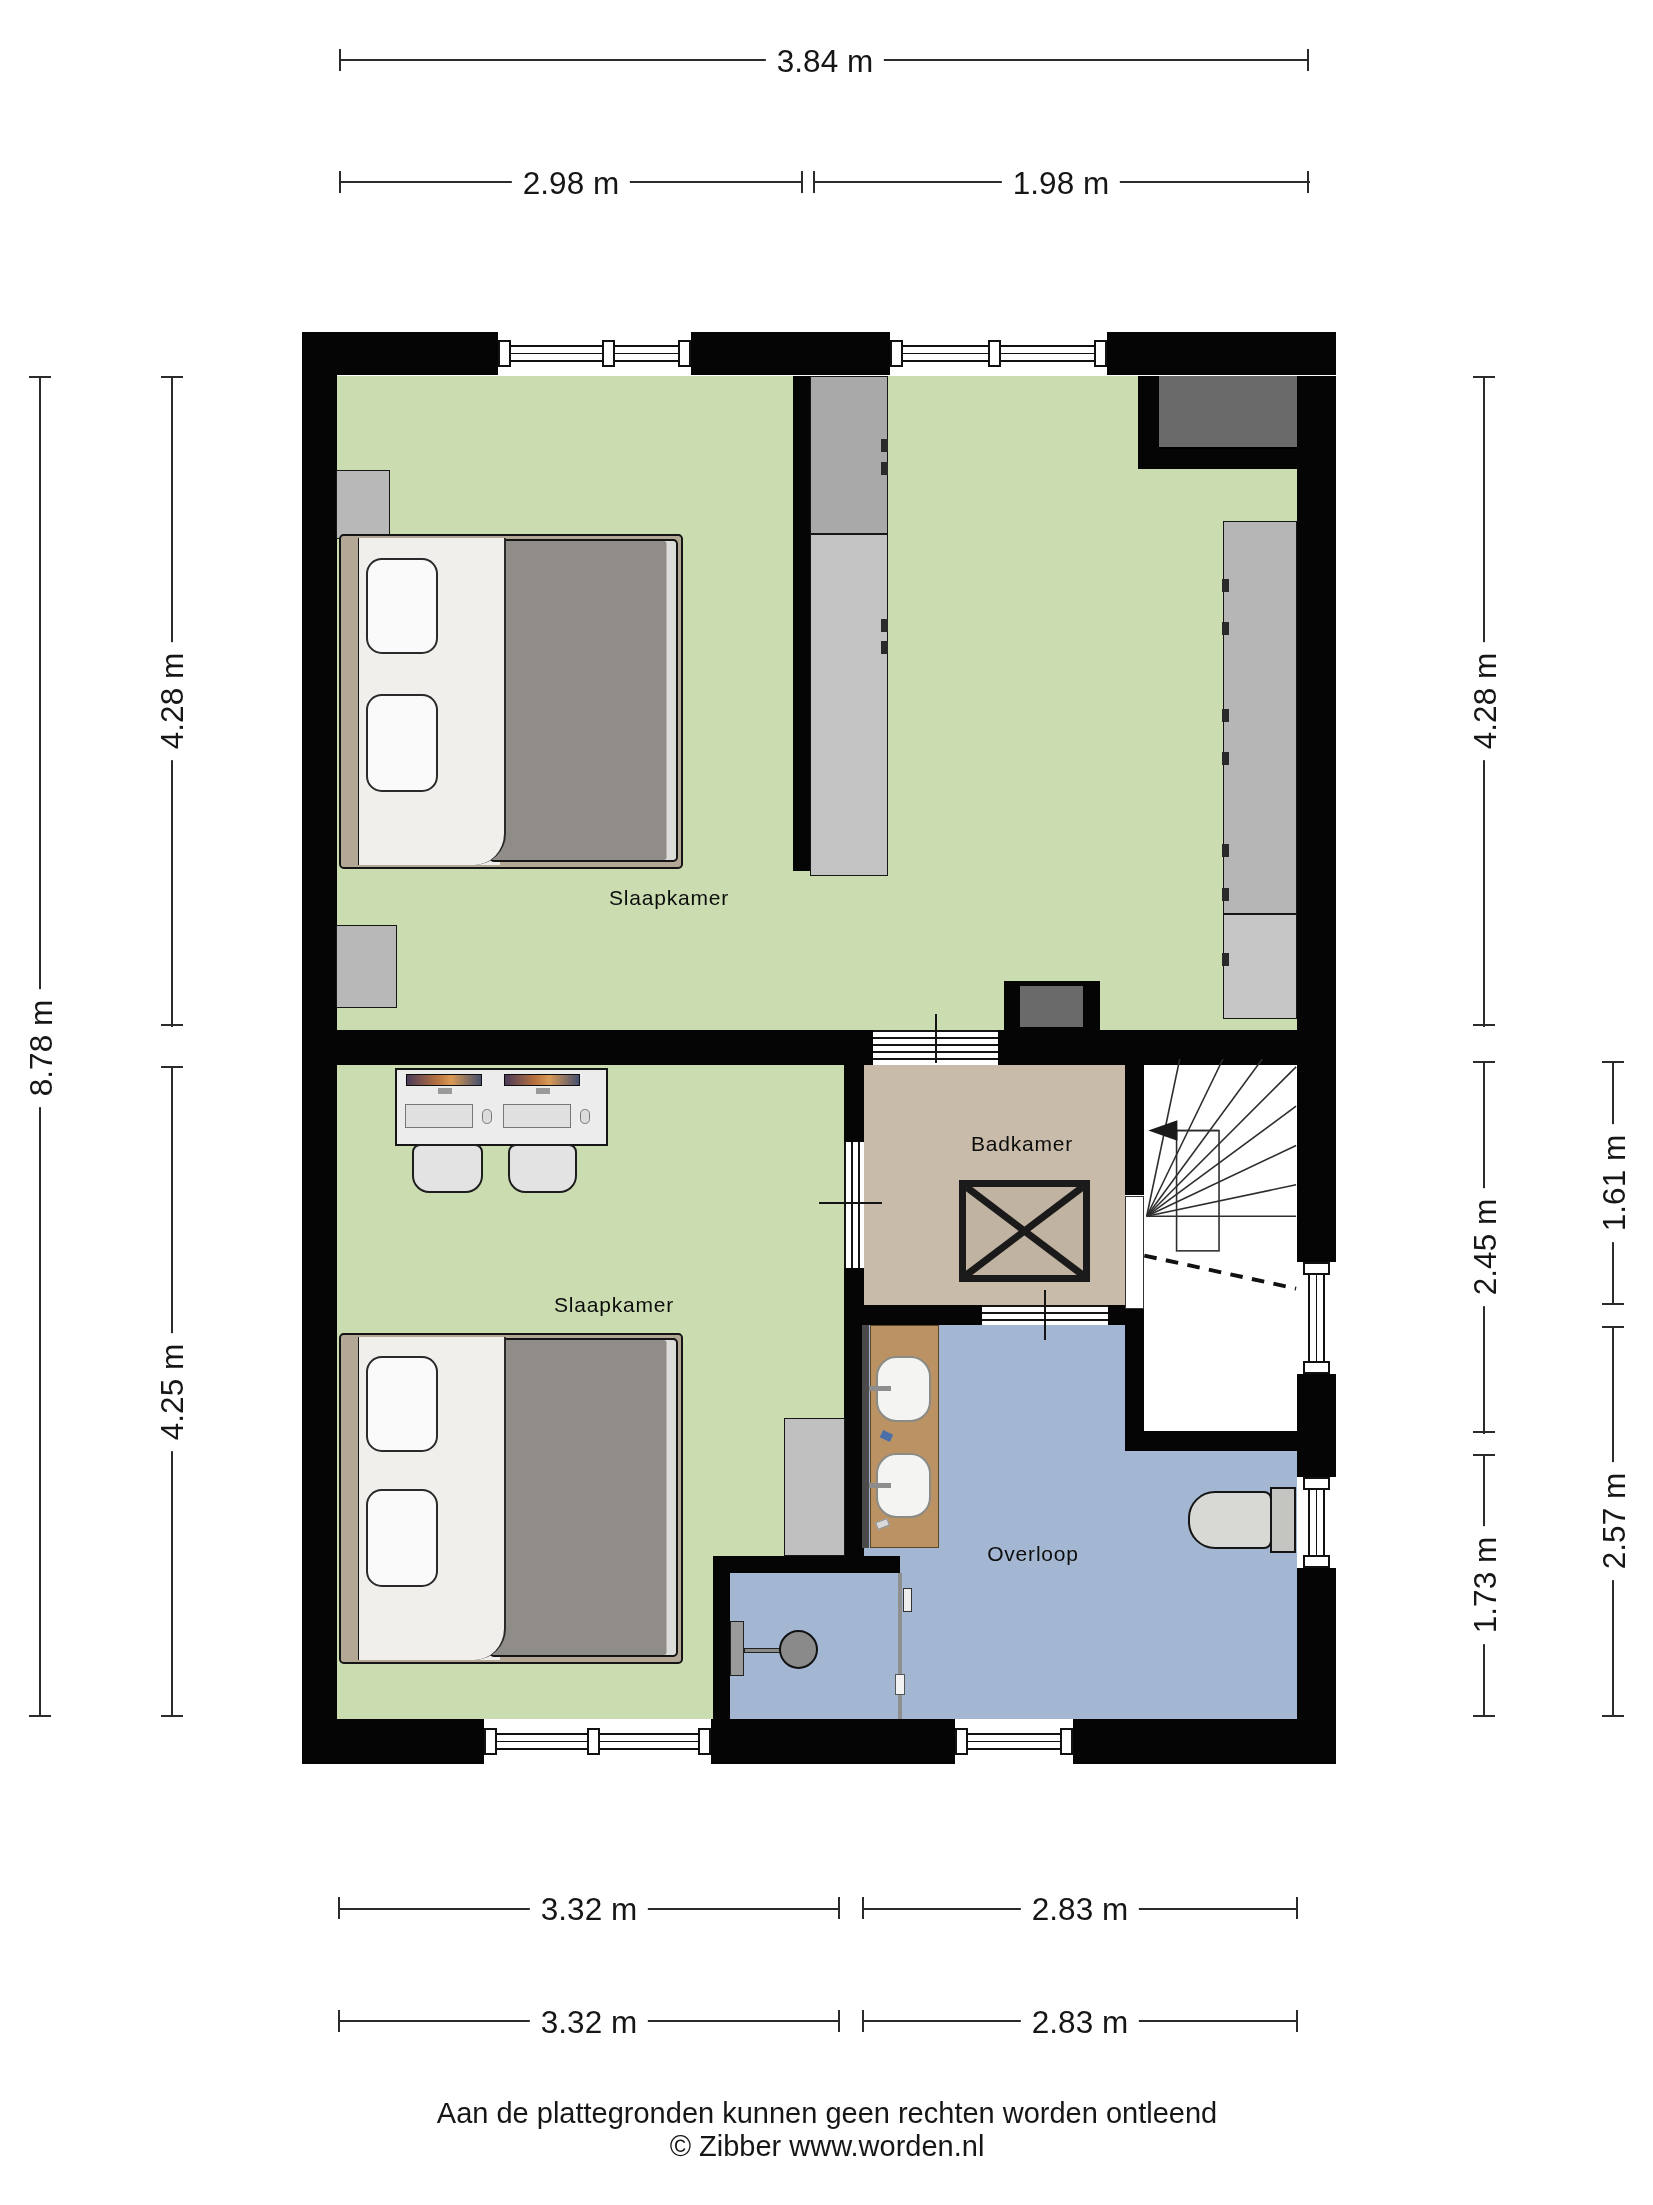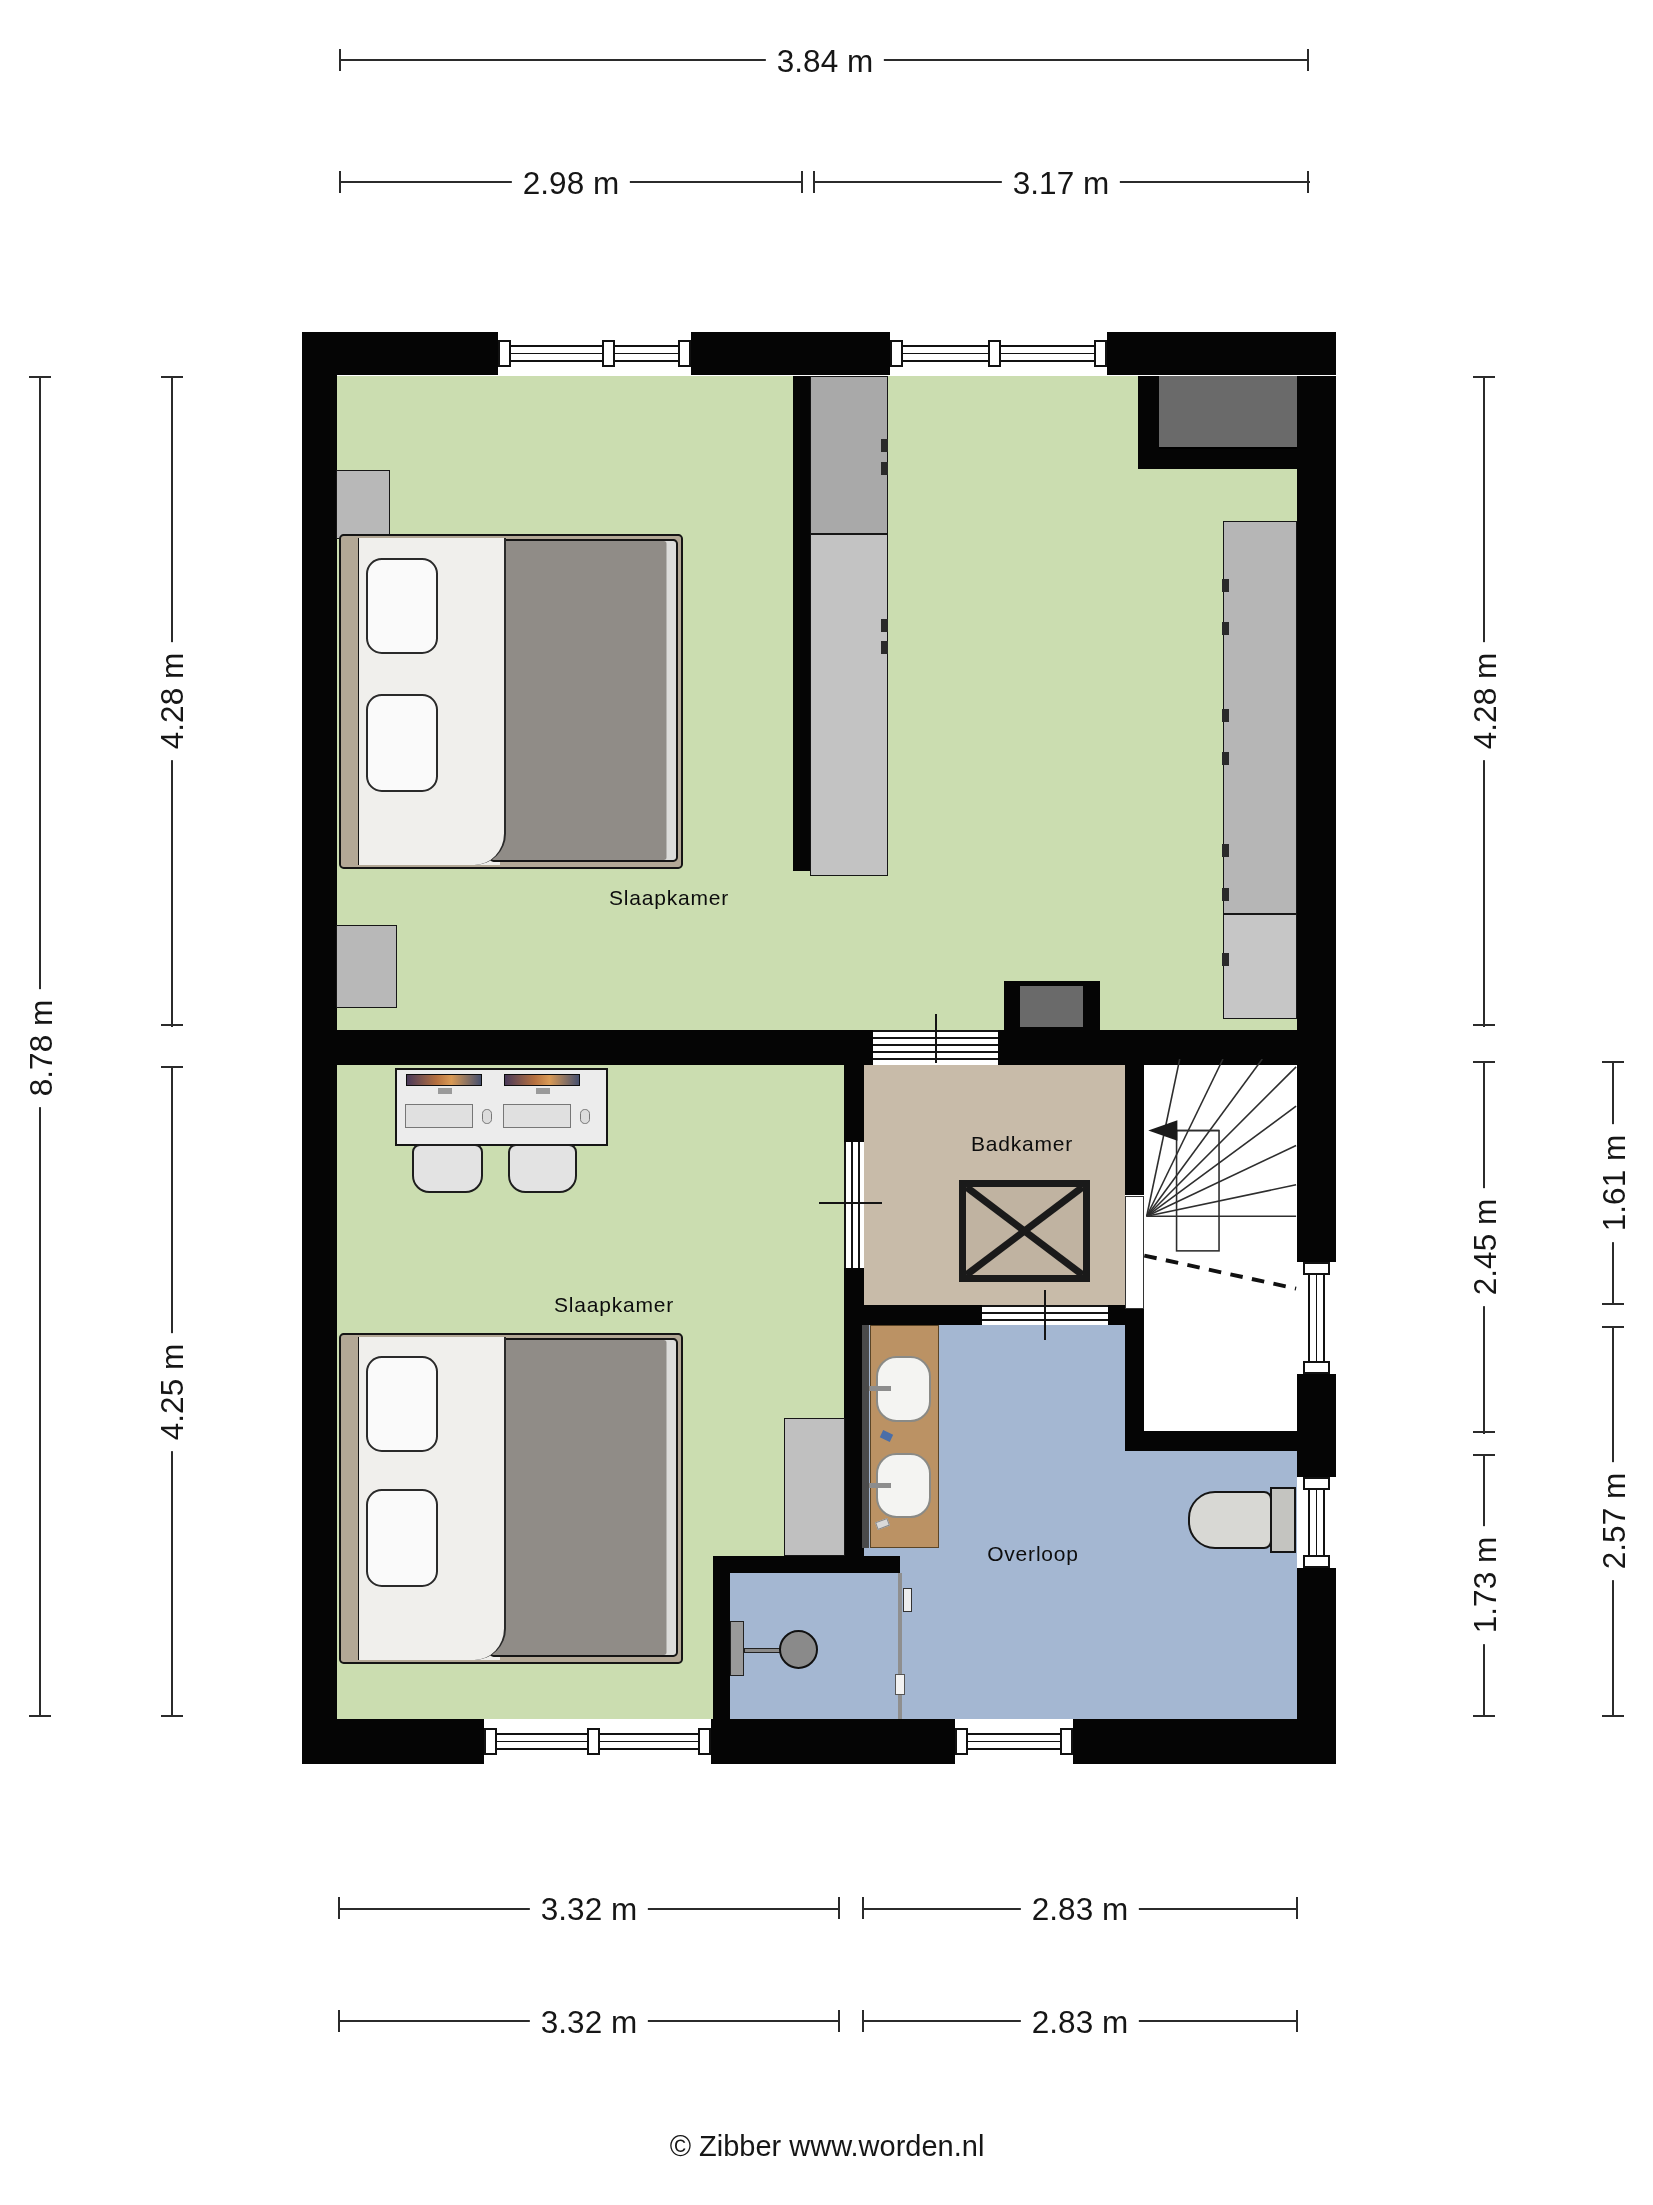--- a/index.html
+++ b/index.html
@@ -235,21 +235,21 @@
   <div class="dim-label" style="left:825px;top:61px;">3.84 m</div>
 
   <div class="dim-h" style="left:339px;top:181px;width:464px;"></div>
   <div class="tick v" style="left:339px;top:171px;"></div>
   <div class="tick v" style="left:801px;top:171px;"></div>
   <div class="dim-label" style="left:571px;top:183px;">2.98 m</div>
 
   <div class="dim-h" style="left:813px;top:181px;width:497px;"></div>
   <div class="tick v" style="left:813px;top:171px;"></div>
   <div class="tick v" style="left:1307px;top:171px;"></div>
-  <div class="dim-label" style="left:1061px;top:183px;">3.17 m</div>
+  <div class="dim-label" style="left:1061px;top:183px;">1.98 m</div>
 
   <div class="dim-v" style="left:39px;top:376px;height:1341px;"></div>
   <div class="tick h" style="left:29px;top:376px;"></div>
   <div class="tick h" style="left:29px;top:1715px;"></div>
   <div class="dim-label vert" style="left:41px;top:1048px;">8.78 m</div>
 
   <div class="dim-v" style="left:171px;top:376px;height:651px;"></div>
   <div class="tick h" style="left:161px;top:376px;"></div>
   <div class="tick h" style="left:161px;top:1024px;"></div>
   <div class="dim-label vert" style="left:172px;top:701px;">4.28 m</div>
@@ -297,16 +297,17 @@
   <div class="dim-h" style="left:338px;top:2020px;width:502px;"></div>
   <div class="tick v" style="left:338px;top:2010px;"></div>
   <div class="tick v" style="left:838px;top:2010px;"></div>
   <div class="dim-label" style="left:589px;top:2022px;">3.32 m</div>
 
   <div class="dim-h" style="left:862px;top:2020px;width:436px;"></div>
   <div class="tick v" style="left:862px;top:2010px;"></div>
   <div class="tick v" style="left:1296px;top:2010px;"></div>
   <div class="dim-label" style="left:1080px;top:2022px;">2.83 m</div>
 
+  <div class="footer" style="top:2097px;">Aan de plattegronden kunnen geen rechten worden ontleend</div>
   <div class="footer" style="top:2130px;">© Zibber www.worden.nl</div>
 
 </div>
 
 
 </body></html>

